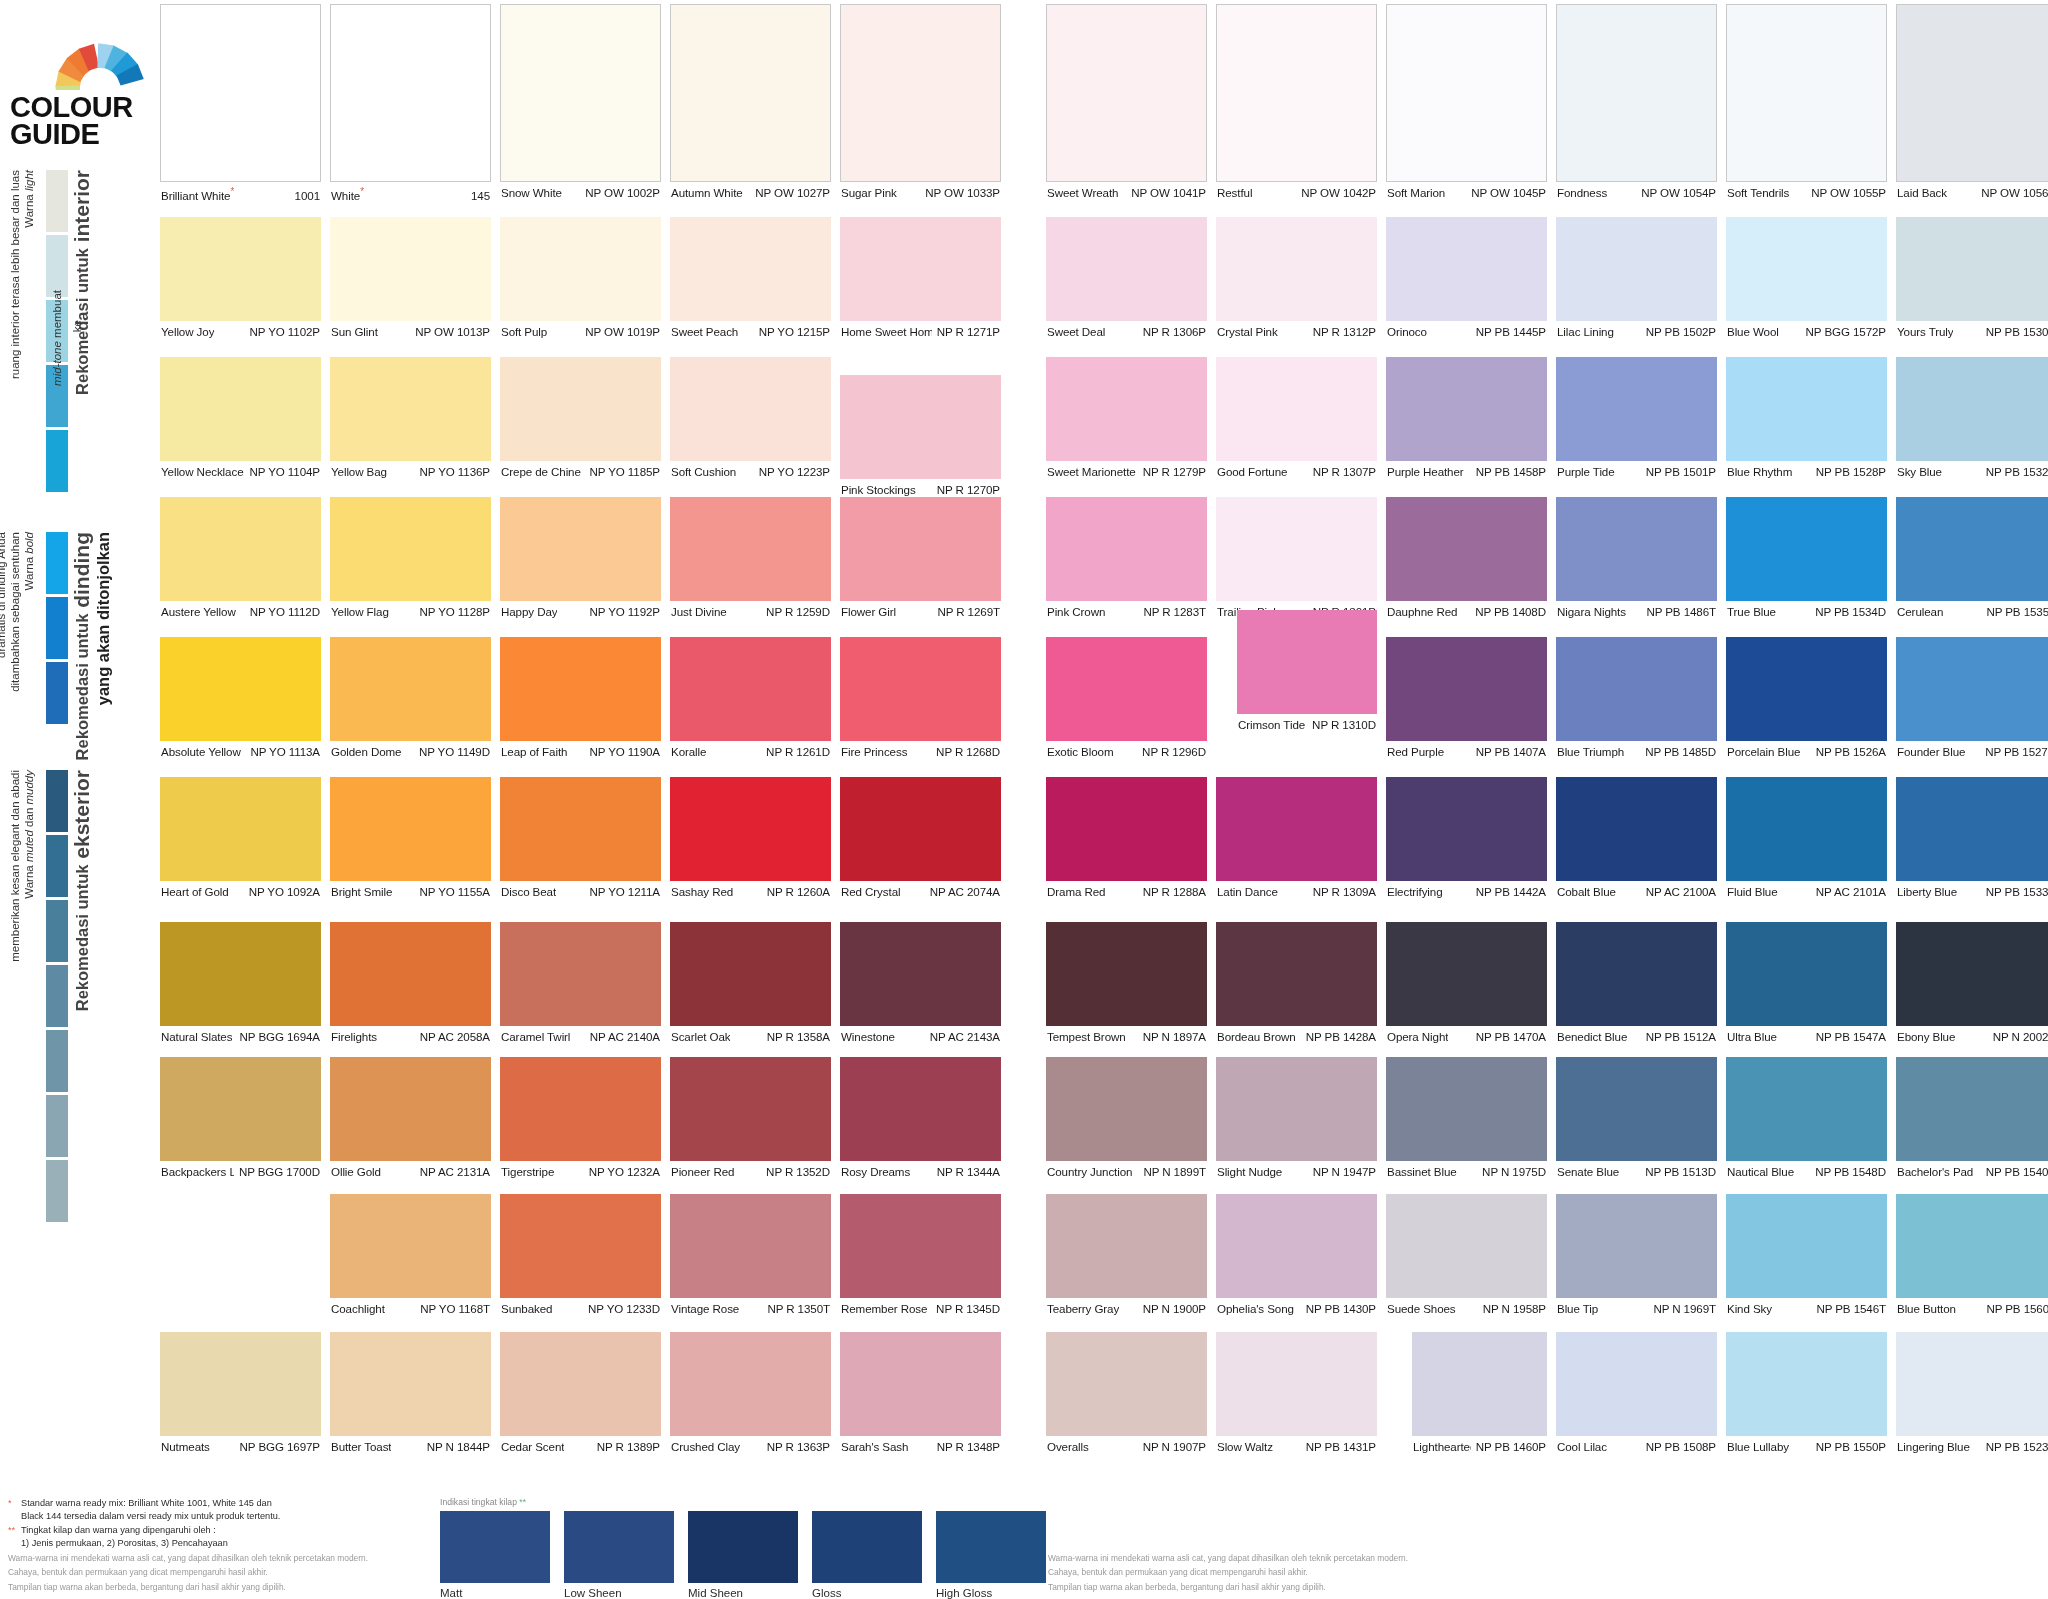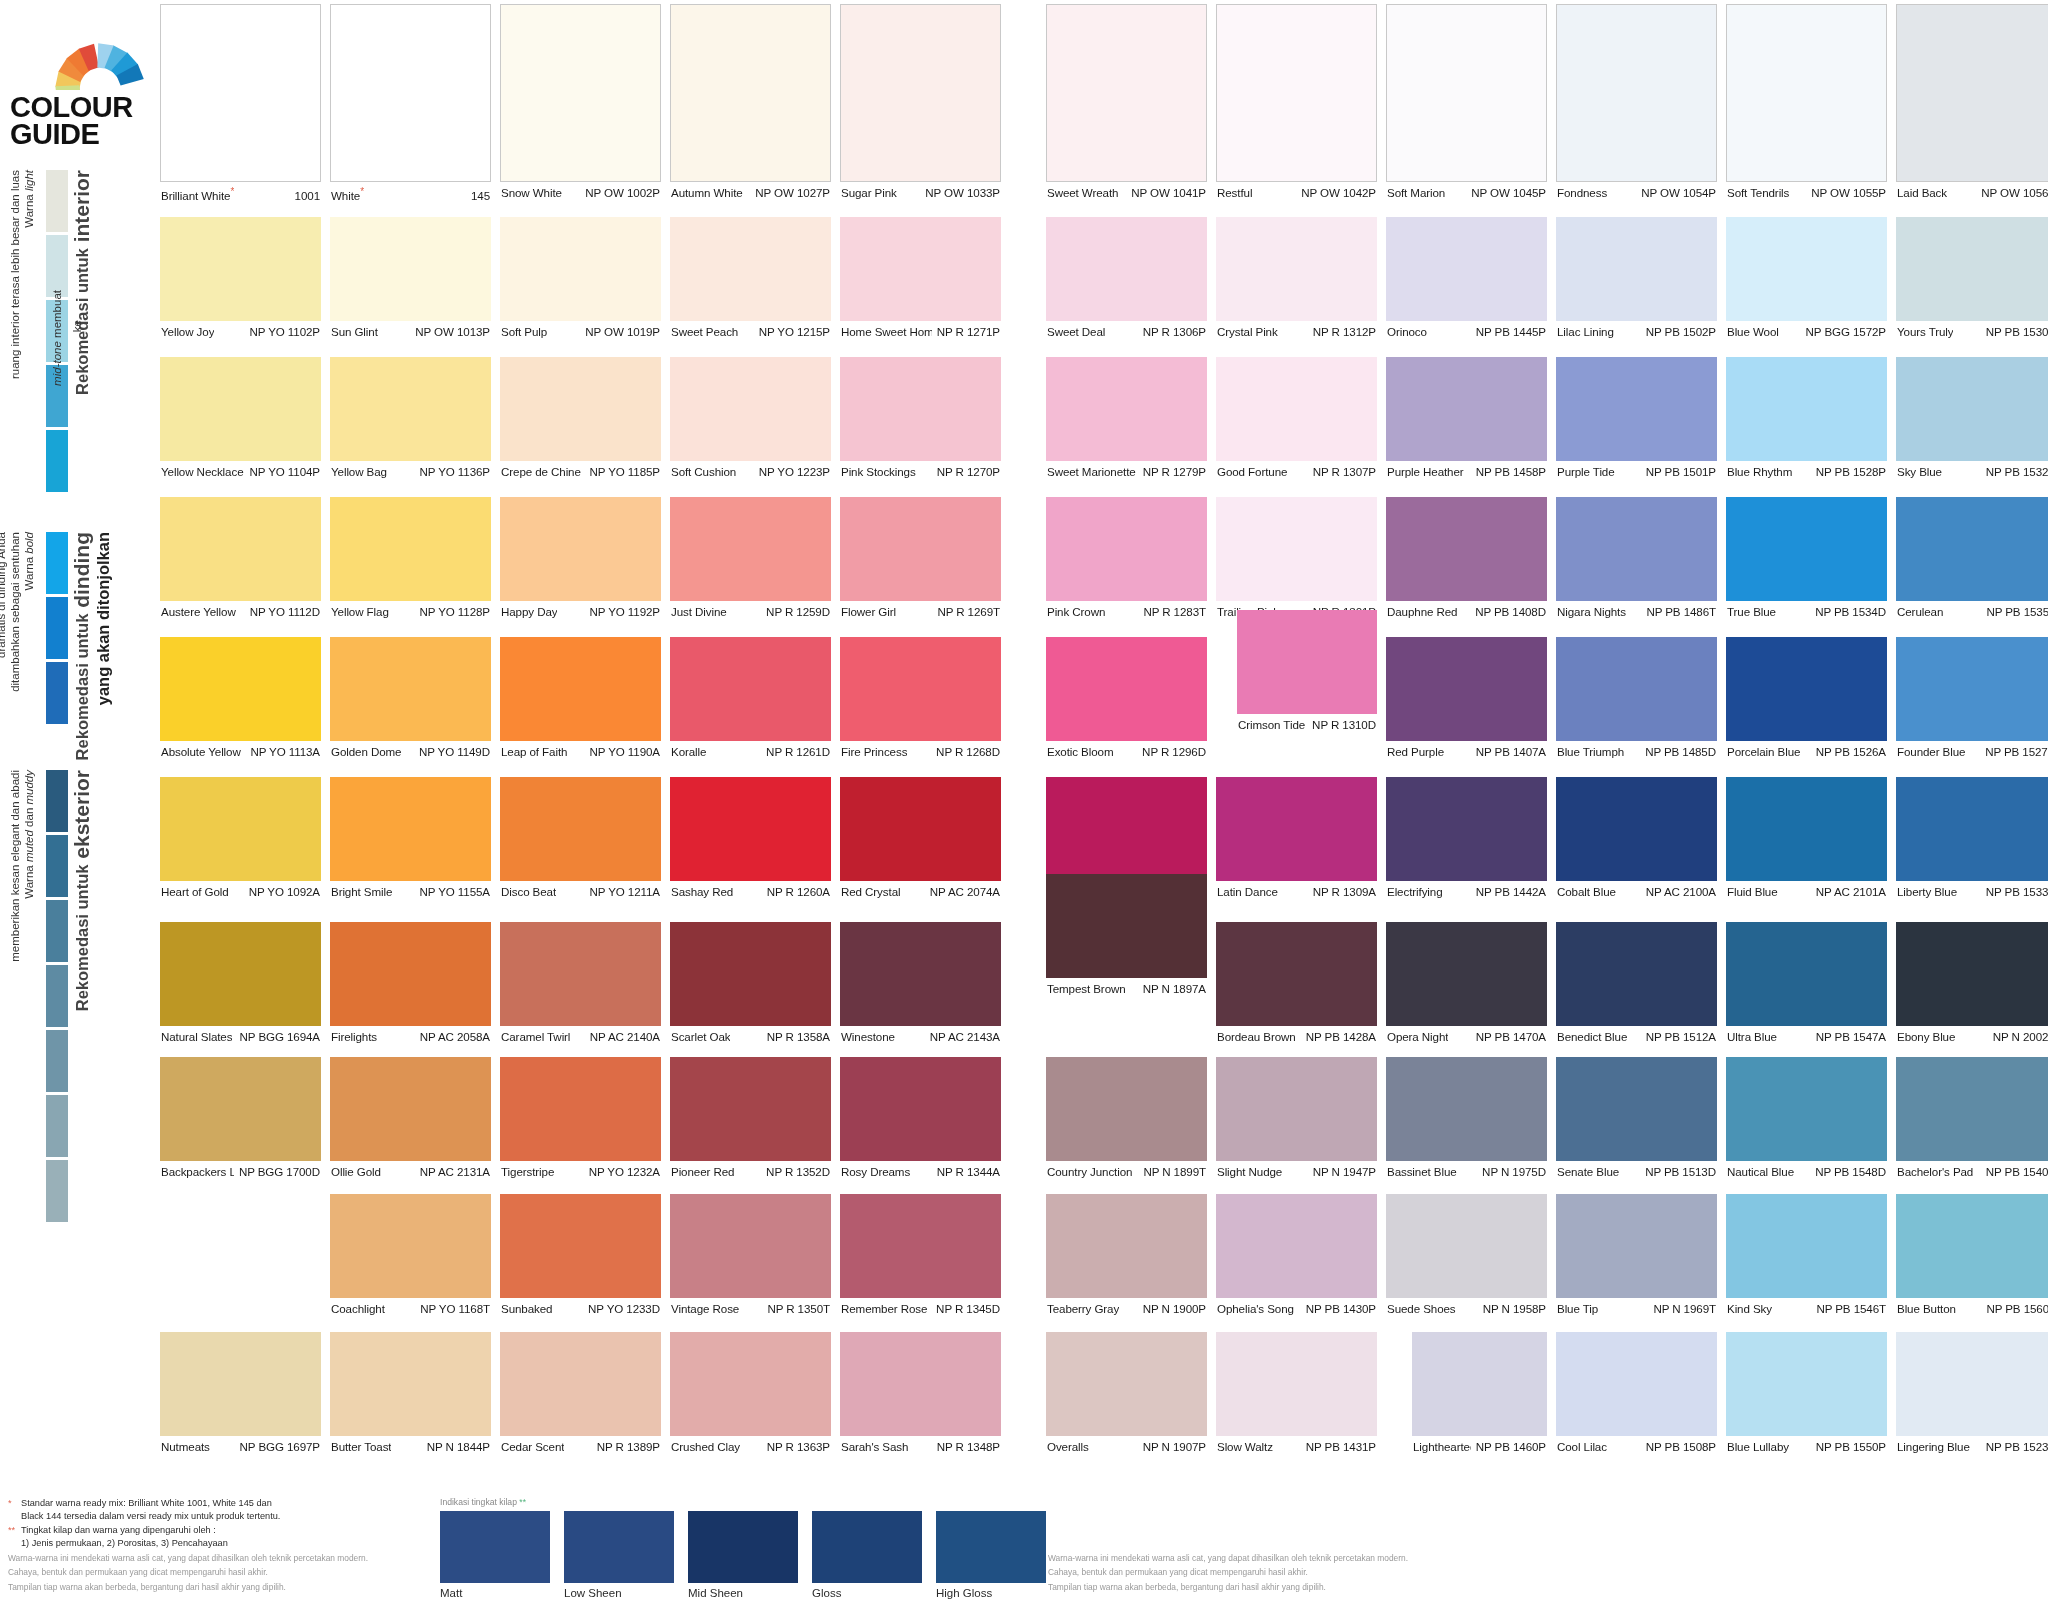--- a/index.html
+++ b/index.html
@@ -443,21 +443,21 @@
               <span class="cd">NP OW 1033P</span>
             </div>
           </div>
           <div class="cell" style="top: 215px; height: 123px;">
             <div class="sw" style="height: 104px; background: rgb(248, 213, 221);"></div>
             <div class="lbl">
               <span class="nm">Home Sweet Home</span>
               <span class="cd">NP R 1271P</span>
             </div>
           </div>
-          <div class="cell" style="top: 355px; height: 123px;">
+          <div class="cell" style="top: 373px; height: 123px;">
             <div class="sw" style="height: 104px; background: rgb(245, 196, 209);"></div>
             <div class="lbl">
               <span class="nm">Pink Stockings</span>
               <span class="cd">NP R 1270P</span>
             </div>
           </div>
           <div class="cell" style="top: 495px; height: 123px;">
             <div class="sw" style="height: 104px; background: rgb(241, 156, 166);"></div>
             <div class="lbl">
               <span class="nm">Flower Girl</span>
@@ -545,21 +545,21 @@
               <span class="cd">NP R 1296D</span>
             </div>
           </div>
           <div class="cell" style="top: 775px; height: 123px;">
             <div class="sw" style="height: 104px; background: rgb(186, 27, 92);"></div>
             <div class="lbl">
               <span class="nm">Drama Red</span>
               <span class="cd">NP R 1288A</span>
             </div>
           </div>
-          <div class="cell" style="top: 872px; height: 123px;">
+          <div class="cell" style="top: 920px; height: 123px;">
             <div class="sw" style="height: 104px; background: rgb(84, 48, 54);"></div>
             <div class="lbl">
               <span class="nm">Tempest Brown</span>
               <span class="cd">NP N 1897A</span>
             </div>
           </div>
           <div class="cell" style="top: 1055px; height: 123px;">
             <div class="sw" style="height: 104px; background: rgb(169, 139, 142);"></div>
             <div class="lbl">
               <span class="nm">Country Junction</span>

